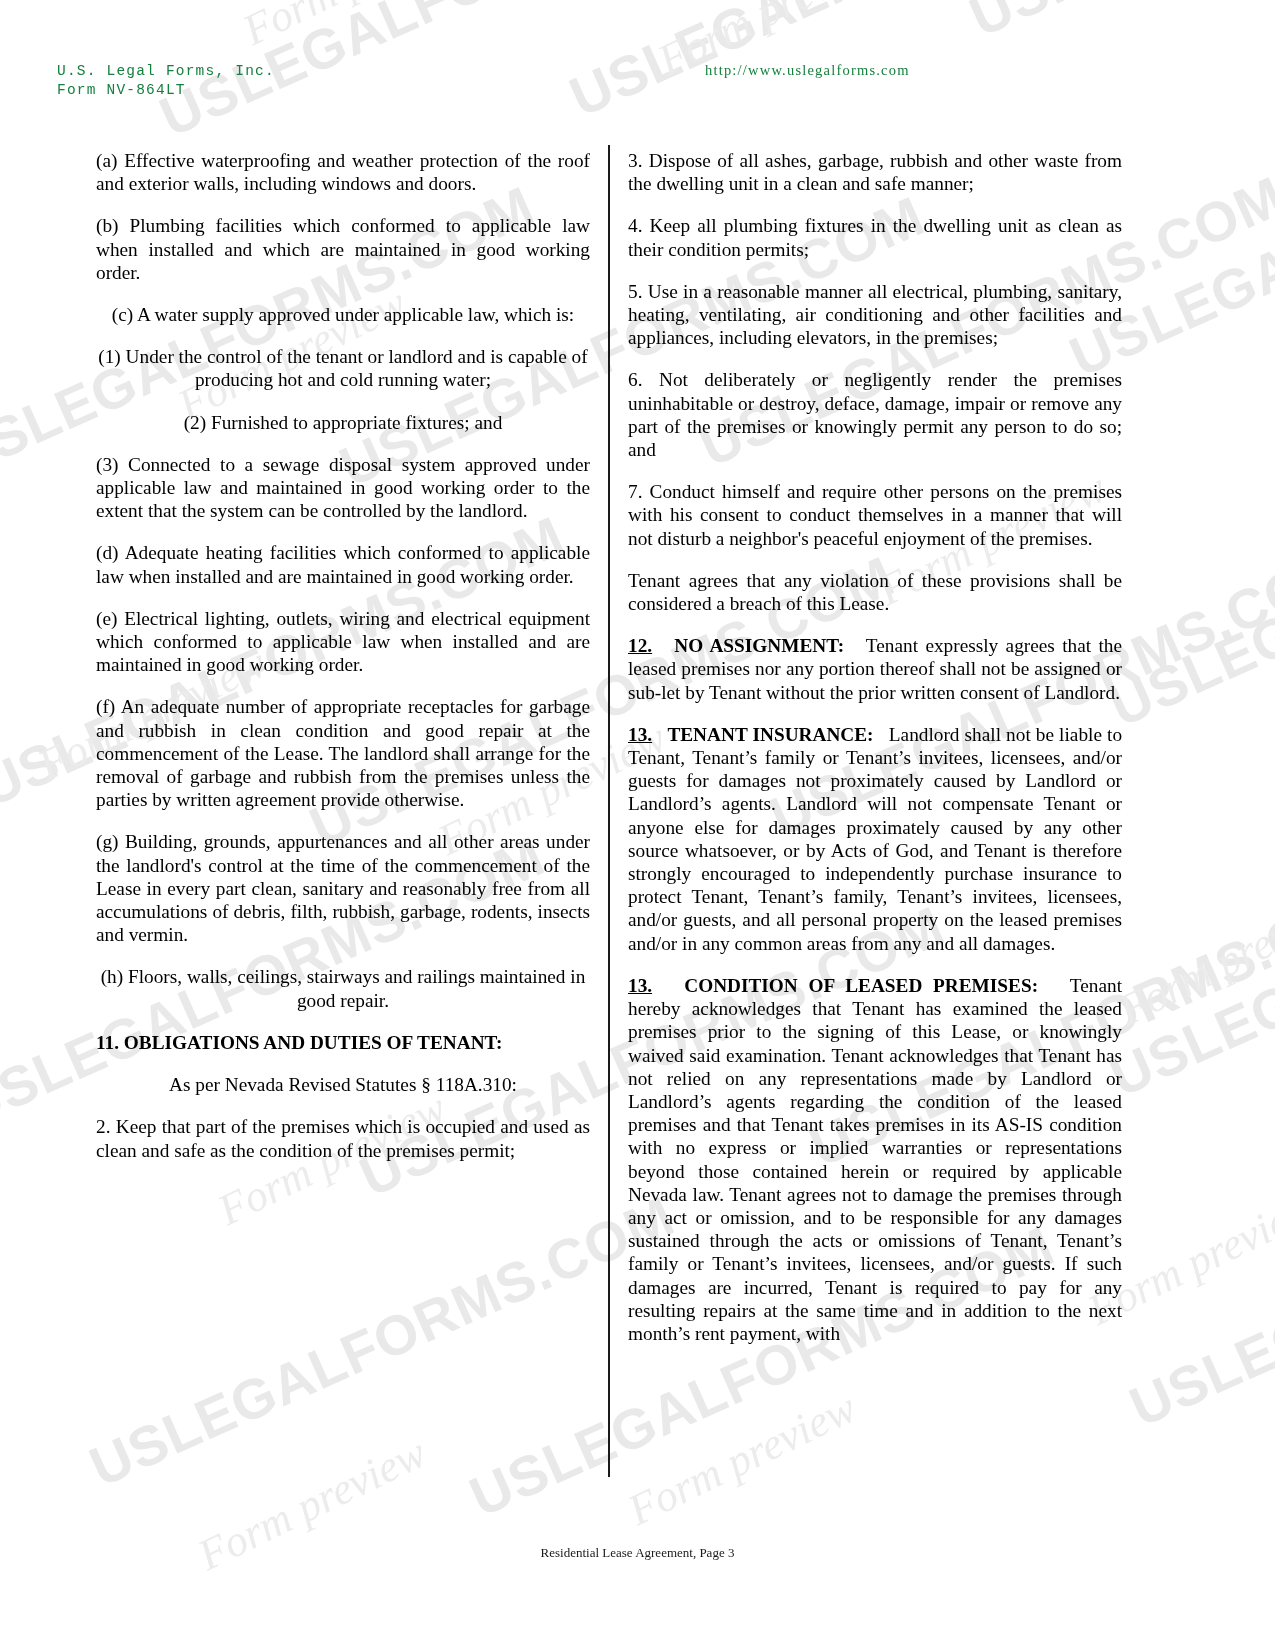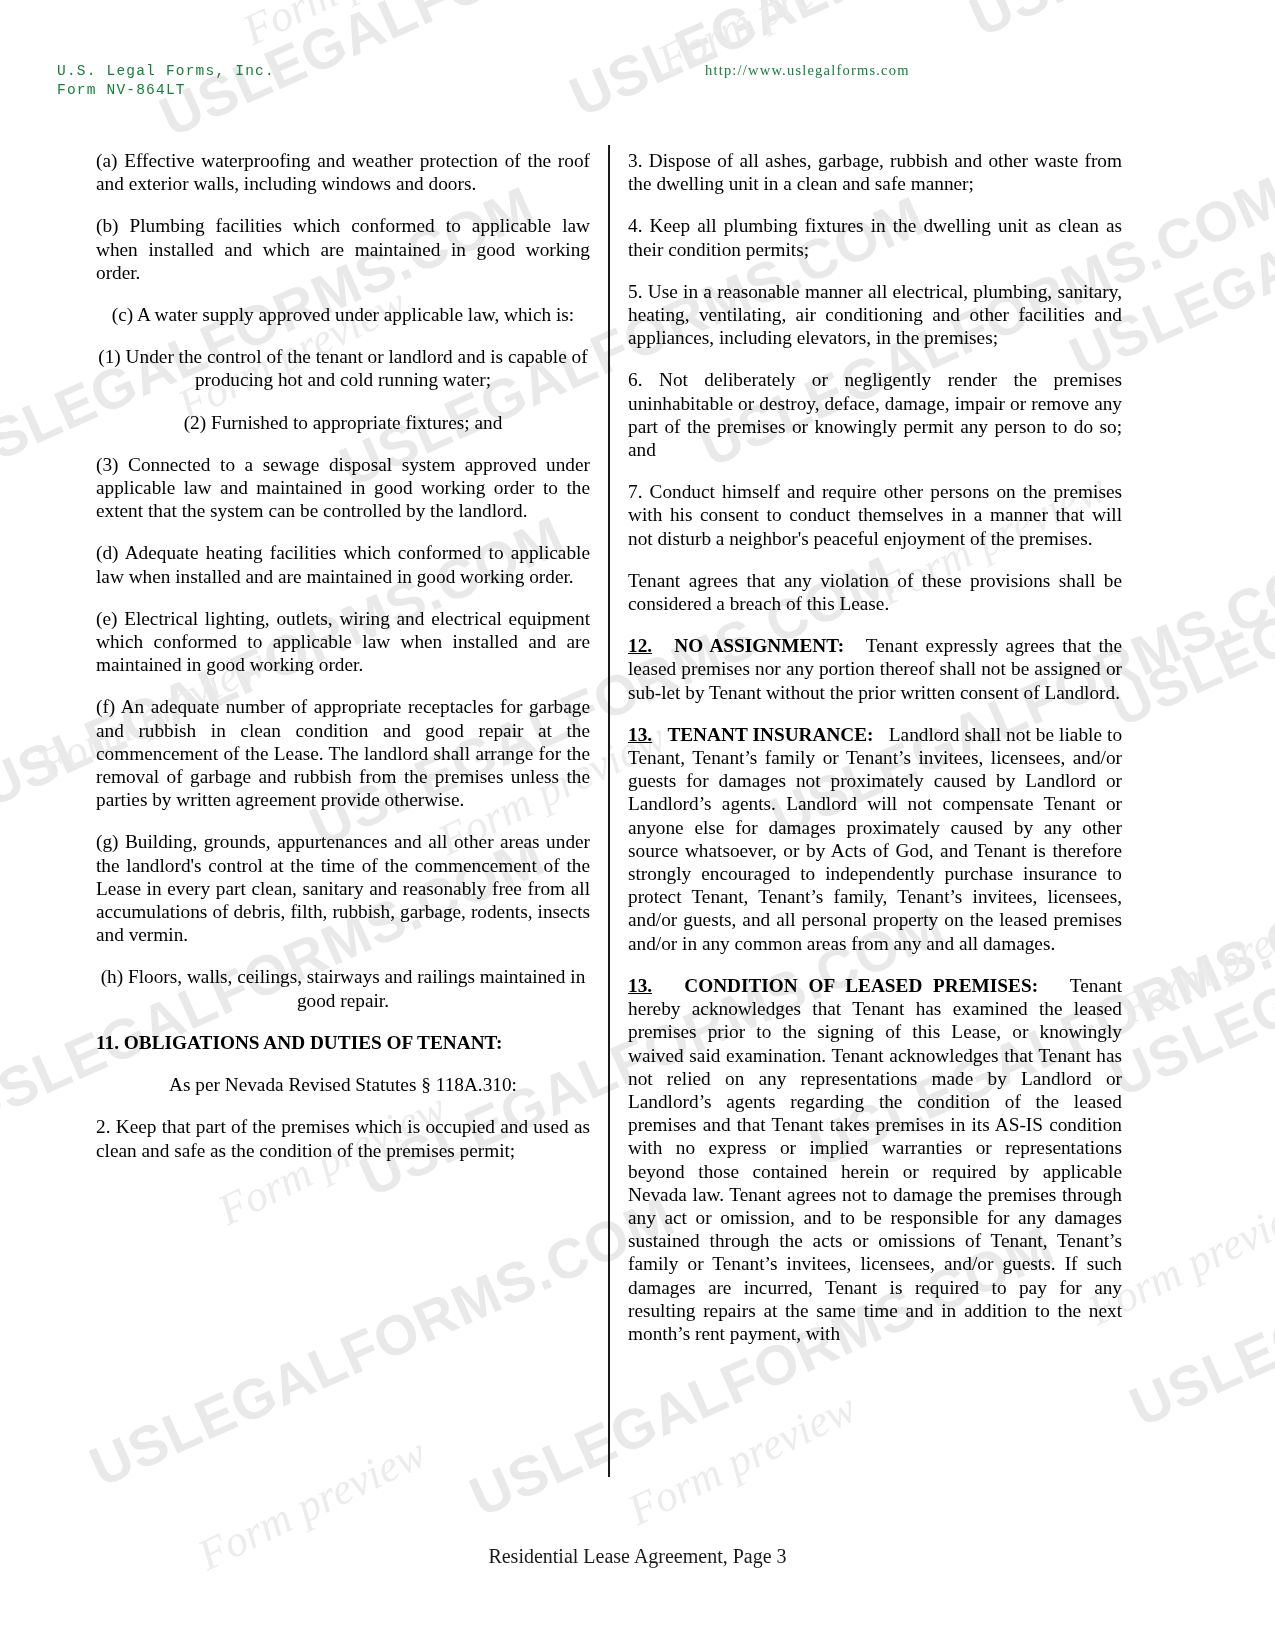--- a/index.html
+++ b/index.html
@@ -102,21 +102,21 @@
   .sec-num { font-weight: bold; text-decoration: underline; }
   .sec-title { font-weight: bold; }
 
   
   .footer {
     position: absolute;
     left: 0;
     top: 1545px;
     width: 100%;
     text-align: center;
-    font-size: 20px;
+    font-size: 13px;
     color: #1a1a1a;
     font-family: "Liberation Serif", serif;
     z-index: 2;
   }
 </style>
 </head>
 <body>
 
 <div class="page">
 

